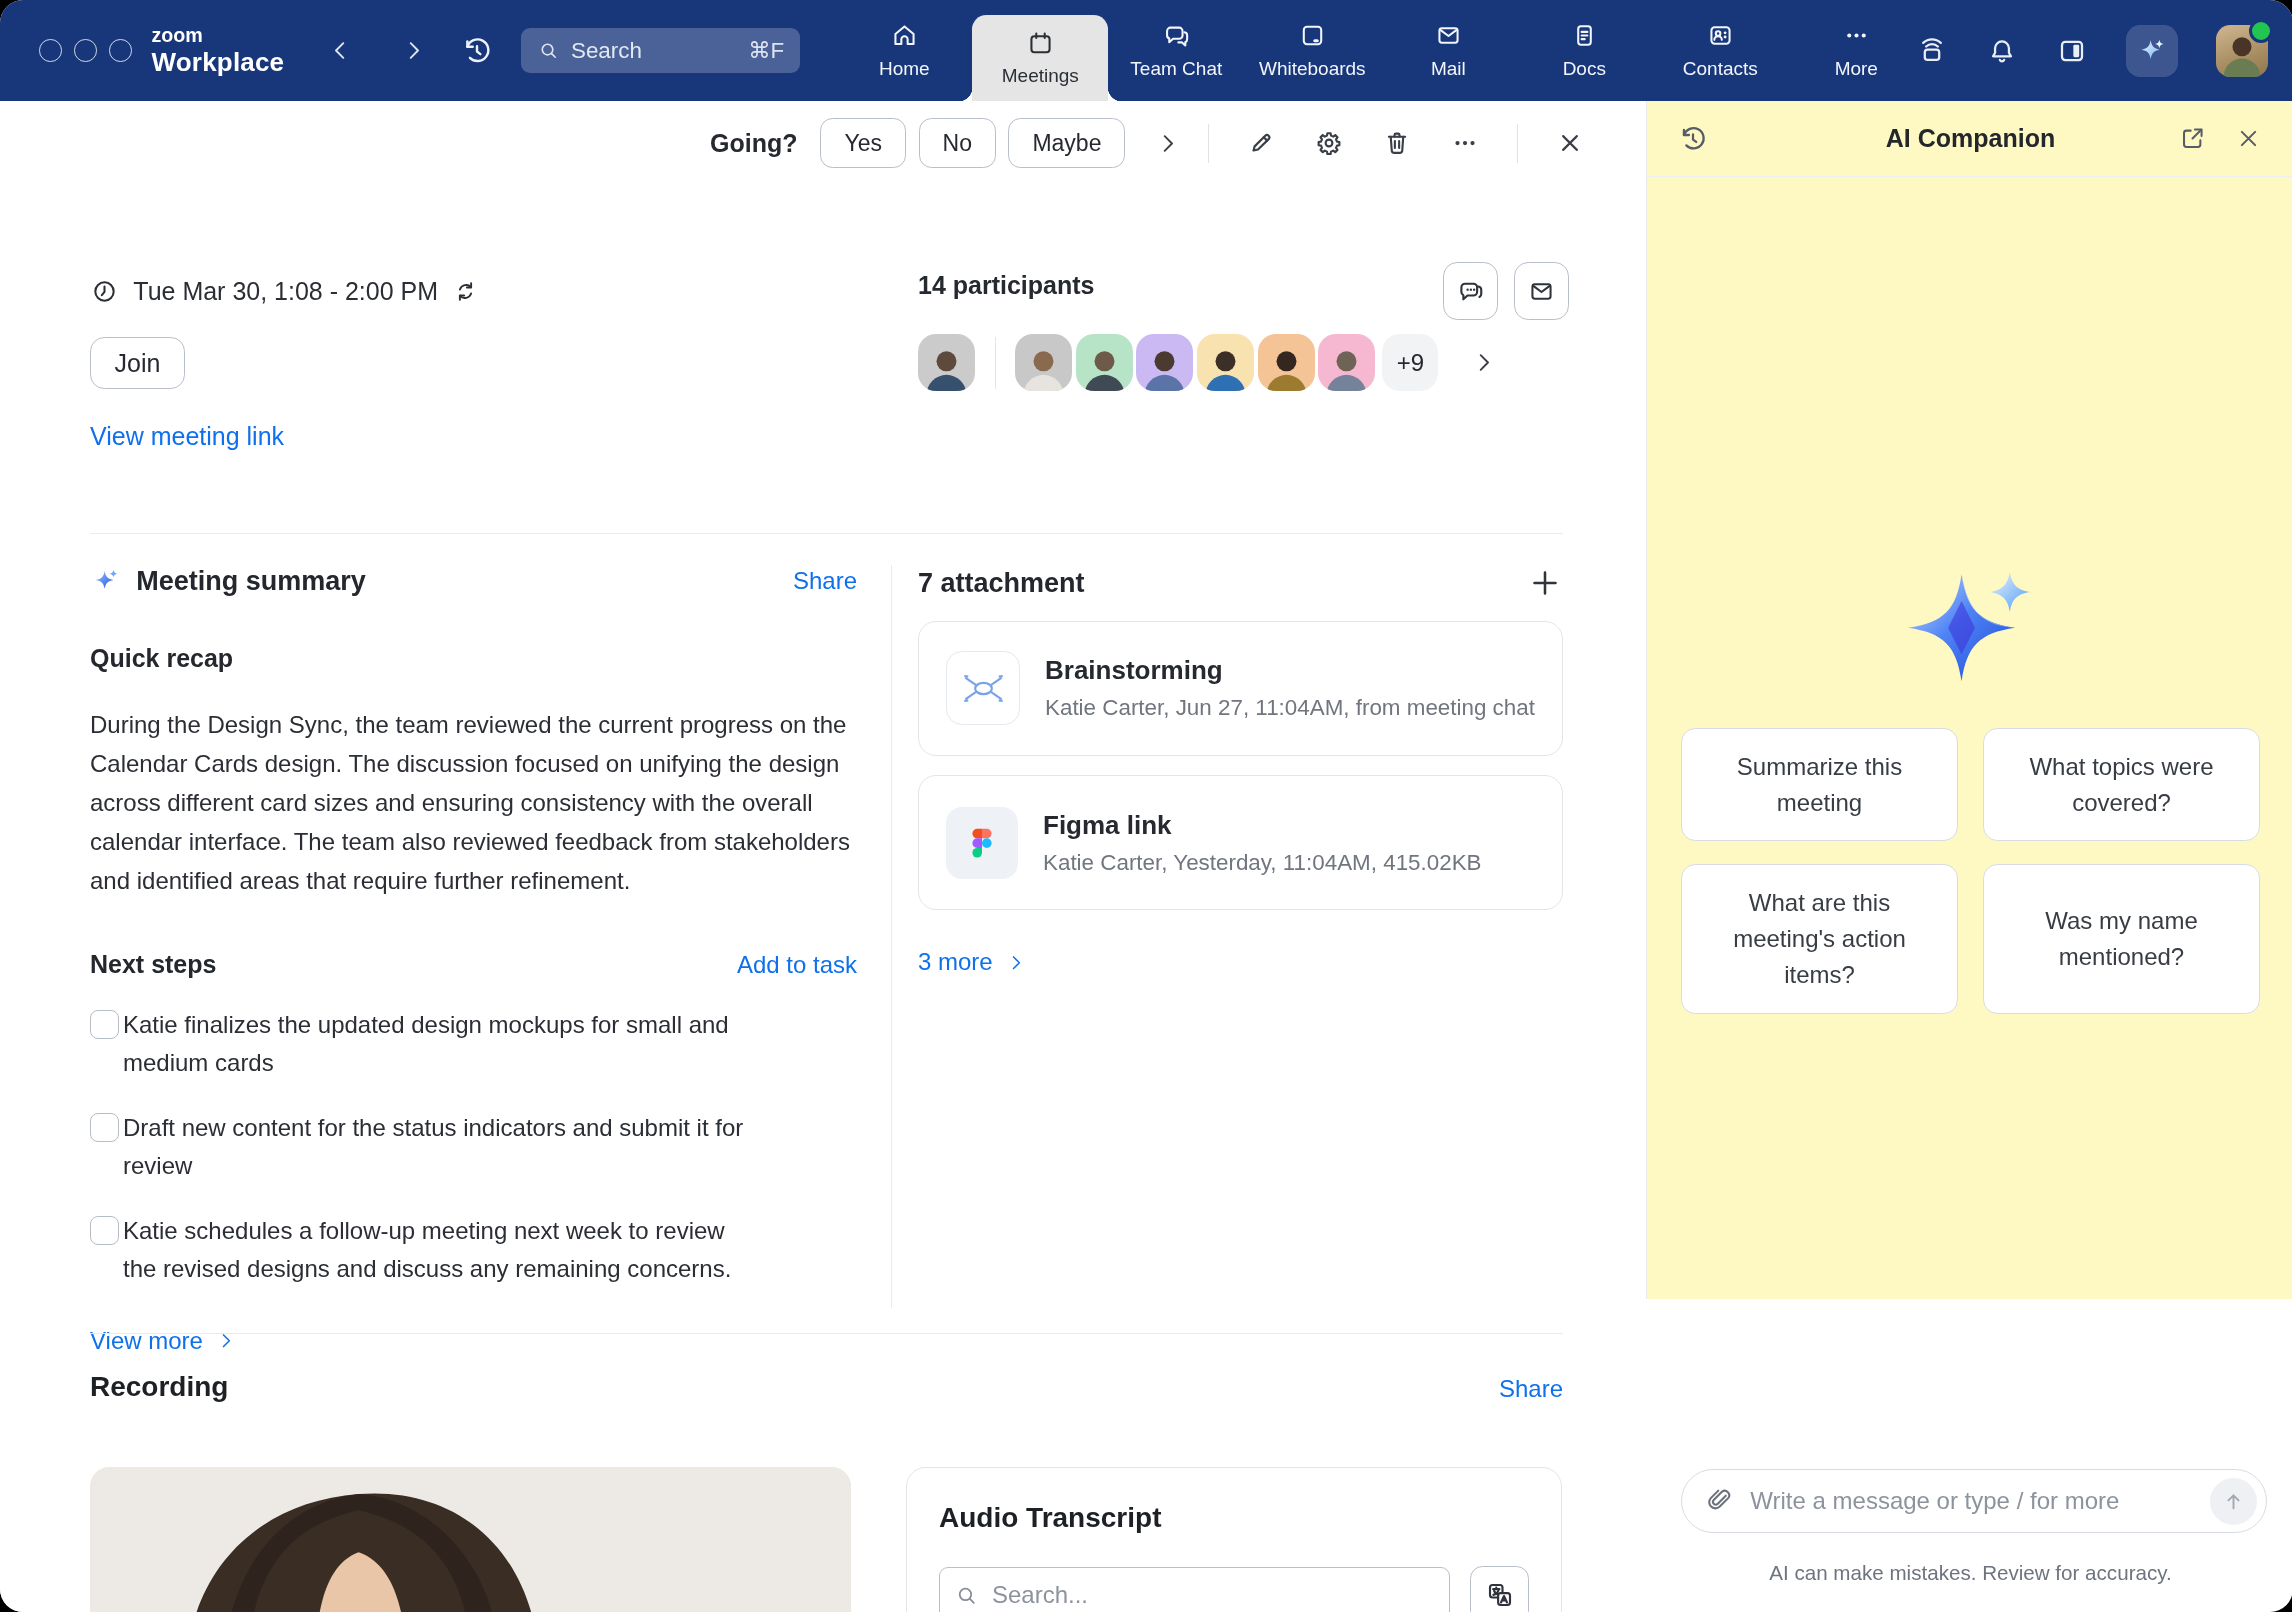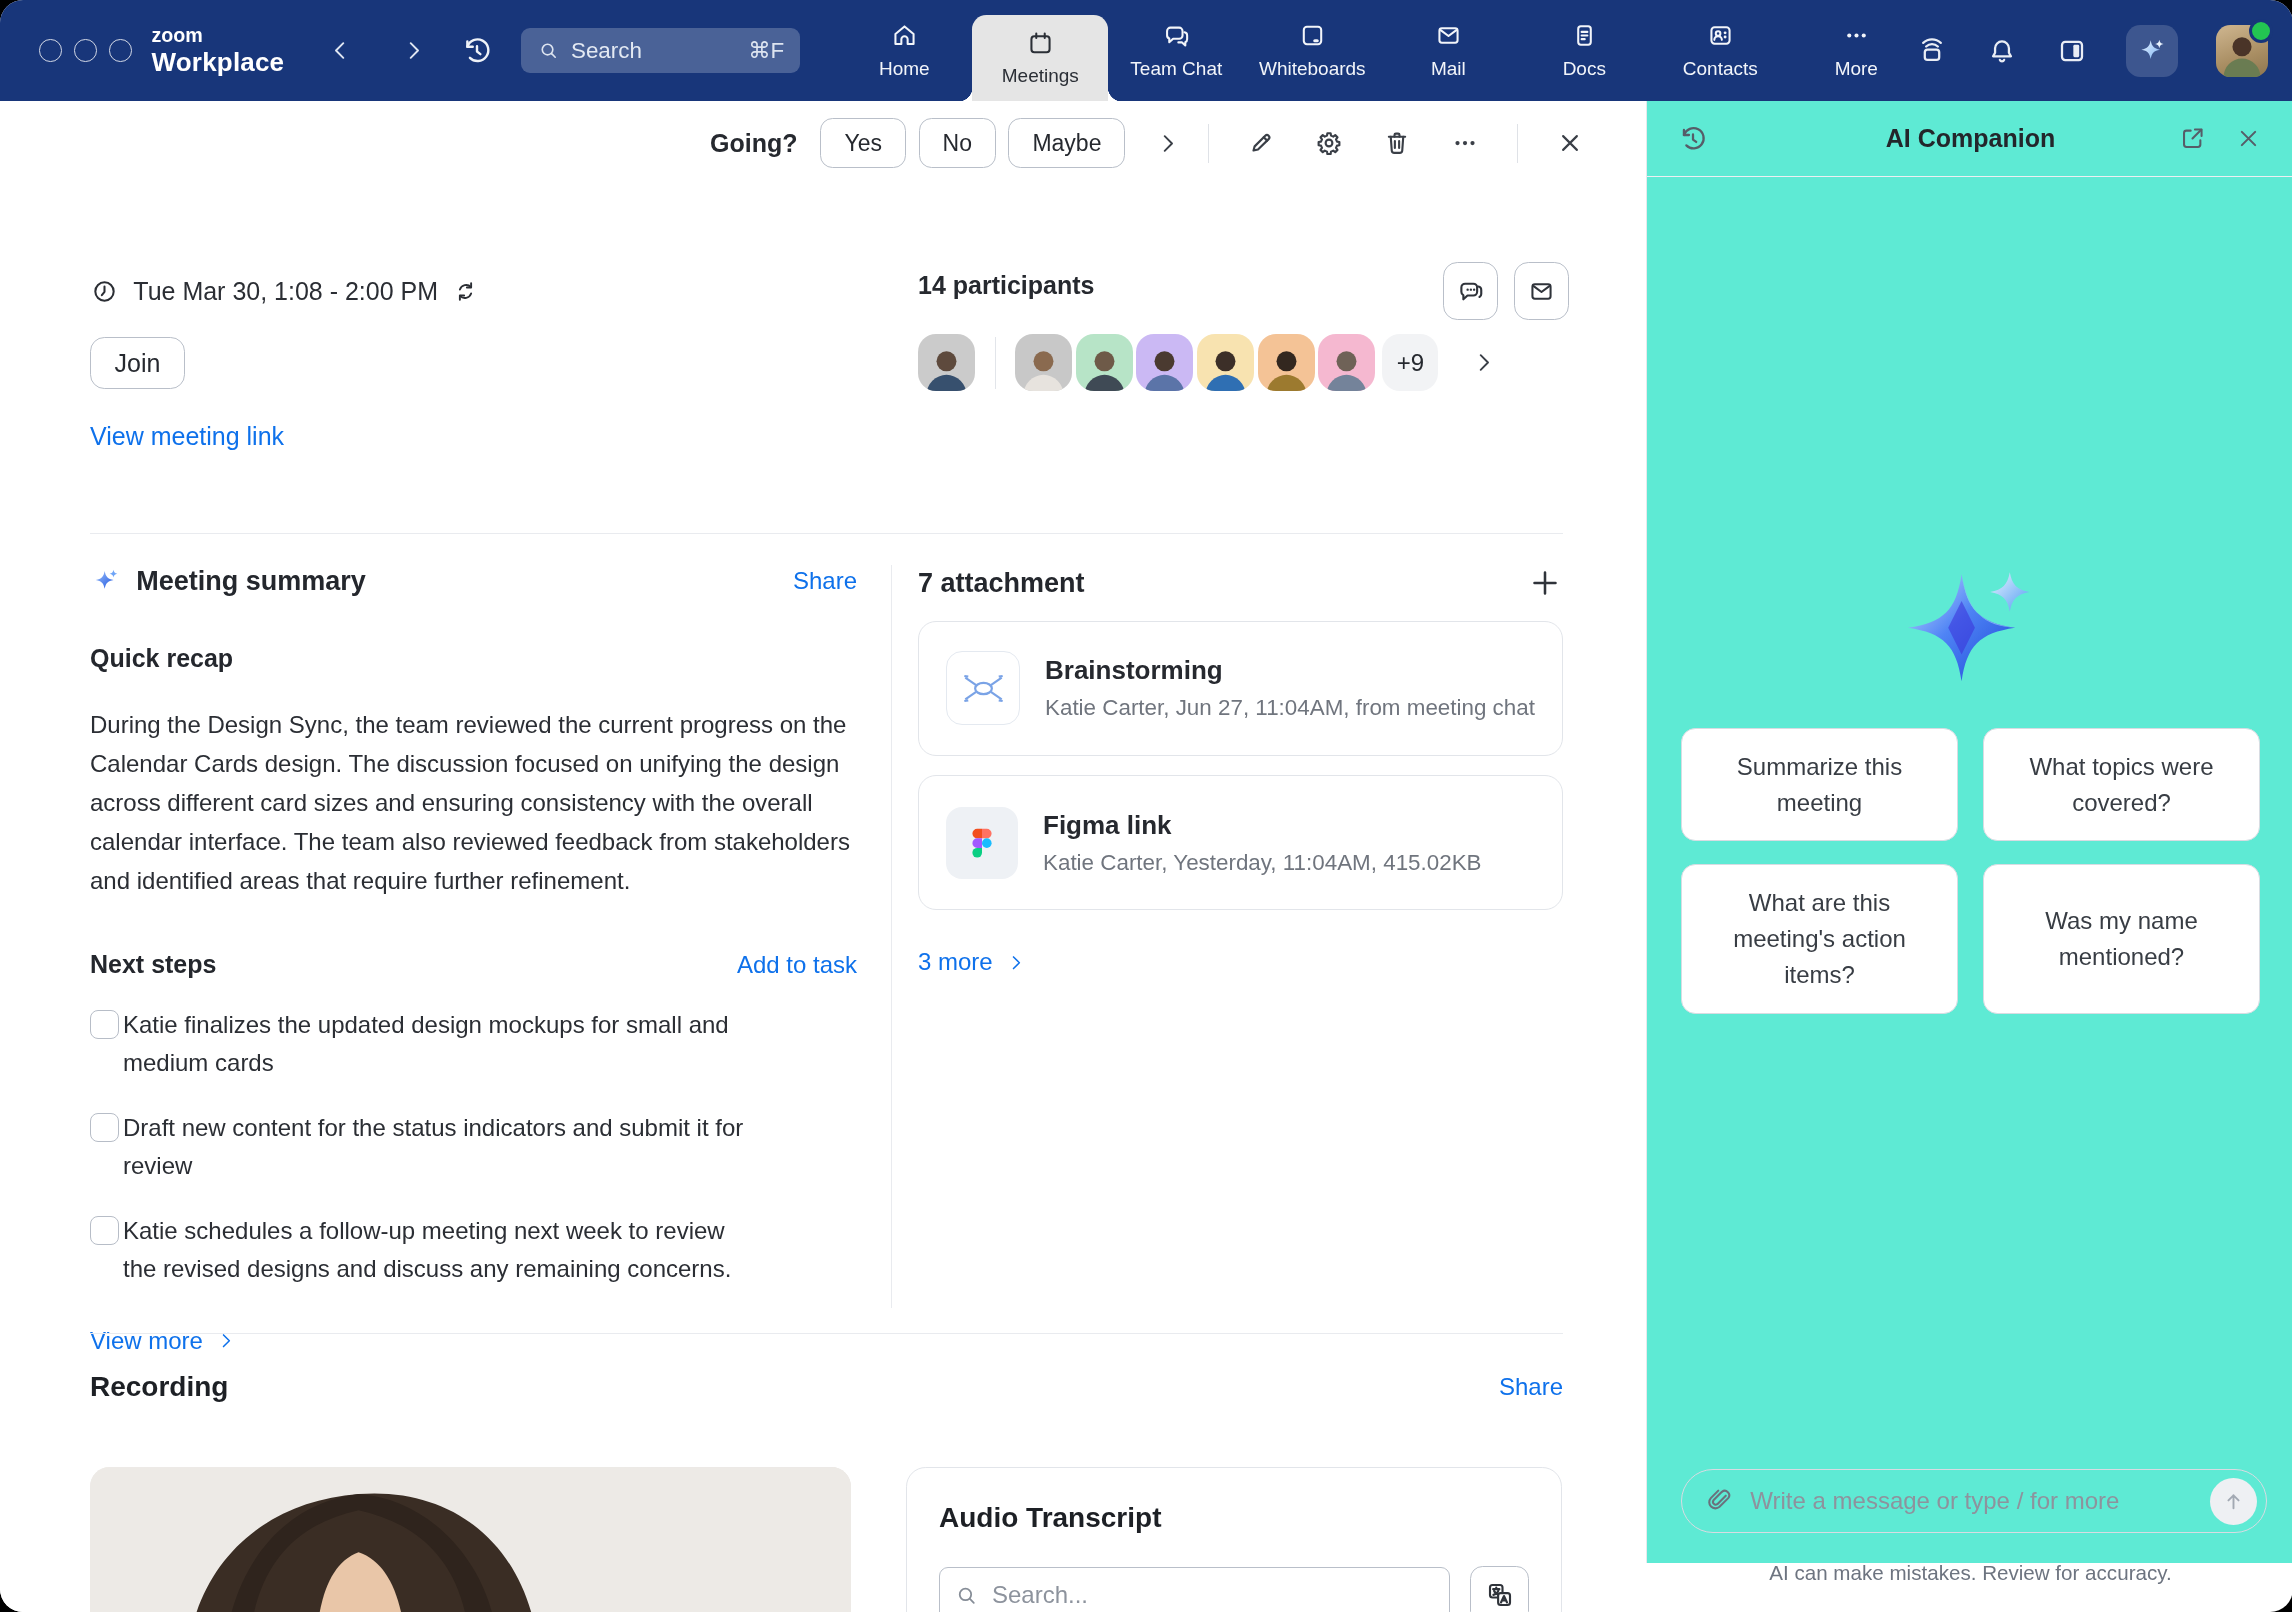--- a/index.html
+++ b/index.html
@@ -90,33 +90,33 @@
   .att-card{margin-top:19.7px;height:133px;border:1.3px solid #e2e5ea;border-radius:18px;display:flex;align-items:center;padding:0 27px;background:#fff;}
   .att-card:first-of-type{margin-top:36px;}
   .att-ico{width:72px;height:72px;border-radius:16px;background:#eef1f5;display:flex;align-items:center;justify-content:center;flex:none;}
   .att-ico.white{background:#fff;border:1.3px solid #e4e9f0;}
   .att-info{margin-left:25px;}
   .att-name{font-size:26px;font-weight:600;color:#26292f;}
   .att-meta{font-size:22.4px;color:#70757e;margin-top:9px;}
   .more-link{display:flex;align-items:center;gap:12.5px;margin-top:38px;font-size:24px;color:#0E71EB;}
 
   
-  .rec-head{position:absolute;left:90px;top:1270px;width:1473px;display:flex;align-items:center;}
+  .rec-head{position:absolute;left:90px;top:1270px;width:1473px;display:flex;align-items:flex-end;}
   .rec-title{font-size:28px;font-weight:700;color:#1d2025;}
   .rec-thumb{position:absolute;left:90px;top:1366px;width:761px;height:251px;border-radius:19.7px;overflow:hidden;background:linear-gradient(135deg,#efedea,#e7e3df);}
   .transcript{position:absolute;left:906px;top:1366px;width:656px;height:251px;border:1.3px solid #e2e5ea;border-radius:19.7px;background:#fff;padding:34px 32px;box-sizing:border-box;}
   .tr-title{font-size:28px;font-weight:700;color:#1d2025;}
   .tr-row{display:flex;margin-top:32px;gap:19.7px;align-items:center;}
   .tr-search{flex:1;height:54px;border:1.3px solid #b9bfc9;border-radius:9px;display:flex;align-items:center;padding:0 14.3px;color:#868d97;gap:10.7px;}
   .tr-search input{border:none;outline:none;font-size:24px;color:#2b2e34;flex:1;font-family:inherit;background:transparent;}
   .tr-search input::placeholder{color:#8d939d;}
   .tr-translate{width:57px;height:56px;border:1.3px solid #b9bfc9;border-radius:12.5px;background:#fff;display:flex;align-items:center;justify-content:center;color:#2f333a;flex:none;}
 
   
-  .ai-panel{position:absolute;left:1646px;top:101px;width:647px;height:1462px;background:#5eead4;border-left:0.9px solid #e7e9ed;box-sizing:border-box;}
+  .ai-panel{position:absolute;left:1646px;top:101px;width:647px;height:1198px;background:#fef9c3;border-left:0.9px solid #e7e9ed;box-sizing:border-box;}
   .ai-head{height:75px;border-bottom:0.9px solid #edeff2;display:flex;align-items:center;padding:0 30px;color:#565d68;}
   .ai-title{position:absolute;left:0;width:647px;text-align:center;font-size:25px;font-weight:600;color:#23262b;pointer-events:none;}
   .ai-head .right{margin-left:auto;display:flex;gap:27px;z-index:1;}
   .ai-logo{position:absolute;left:0;top:466px;width:647px;display:flex;justify-content:center;}
   .chips{position:absolute;left:34px;top:627px;width:579px;display:grid;grid-template-columns:1fr 1fr;gap:23px 25px;}
   .chip{border:1.3px solid #d8dce2;border-radius:14.3px;padding:19.7px 23px;font-size:24px;color:#383d44;line-height:36px;min-height:85px;box-sizing:border-box;background:#fff;}
   .ai-input{position:absolute;left:34px;top:1368px;width:586px;height:64px;border:1.3px solid #d8dce2;border-radius:33px;display:flex;align-items:center;padding:0 9px 0 23px;box-sizing:border-box;color:#6a717d;}
   .ai-input input{border:none;outline:none;flex:1;font-size:24px;margin-left:14.3px;font-family:inherit;color:#2b2e34;background:transparent;}
   .ai-input input::placeholder{color:#8d939d;}
   .send-btn{width:47px;height:47px;border-radius:50%;background:#eef0f3;display:flex;align-items:center;justify-content:center;color:#a2a9b3;flex:none;}

